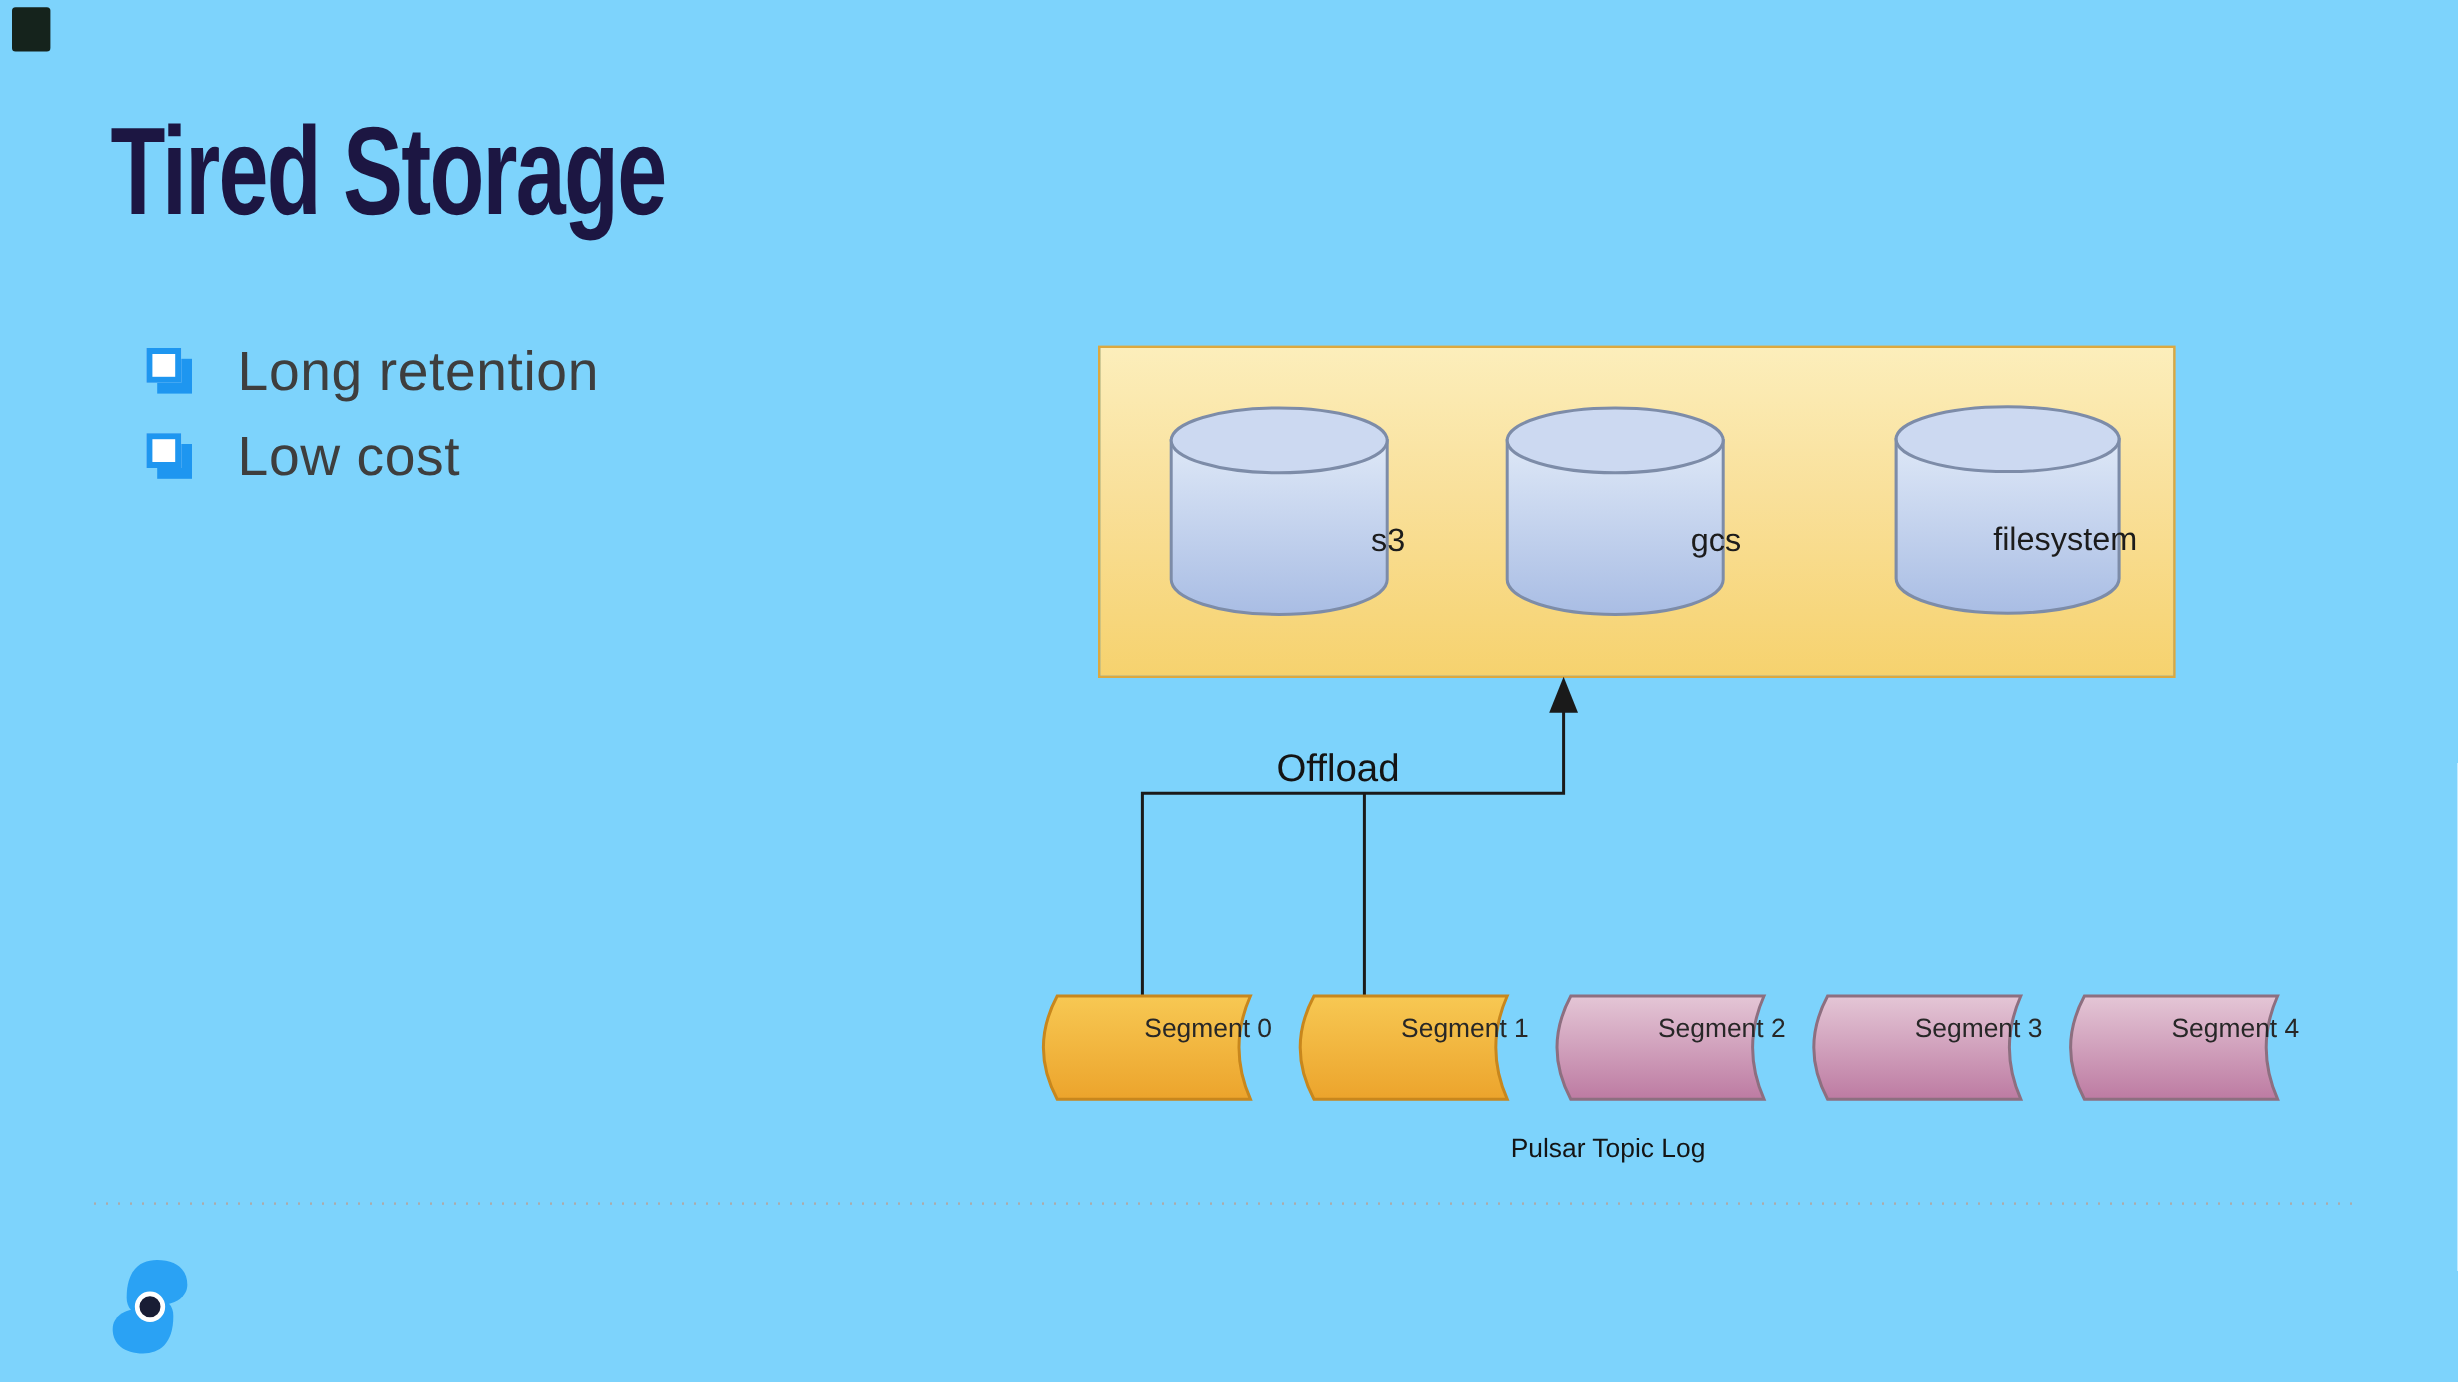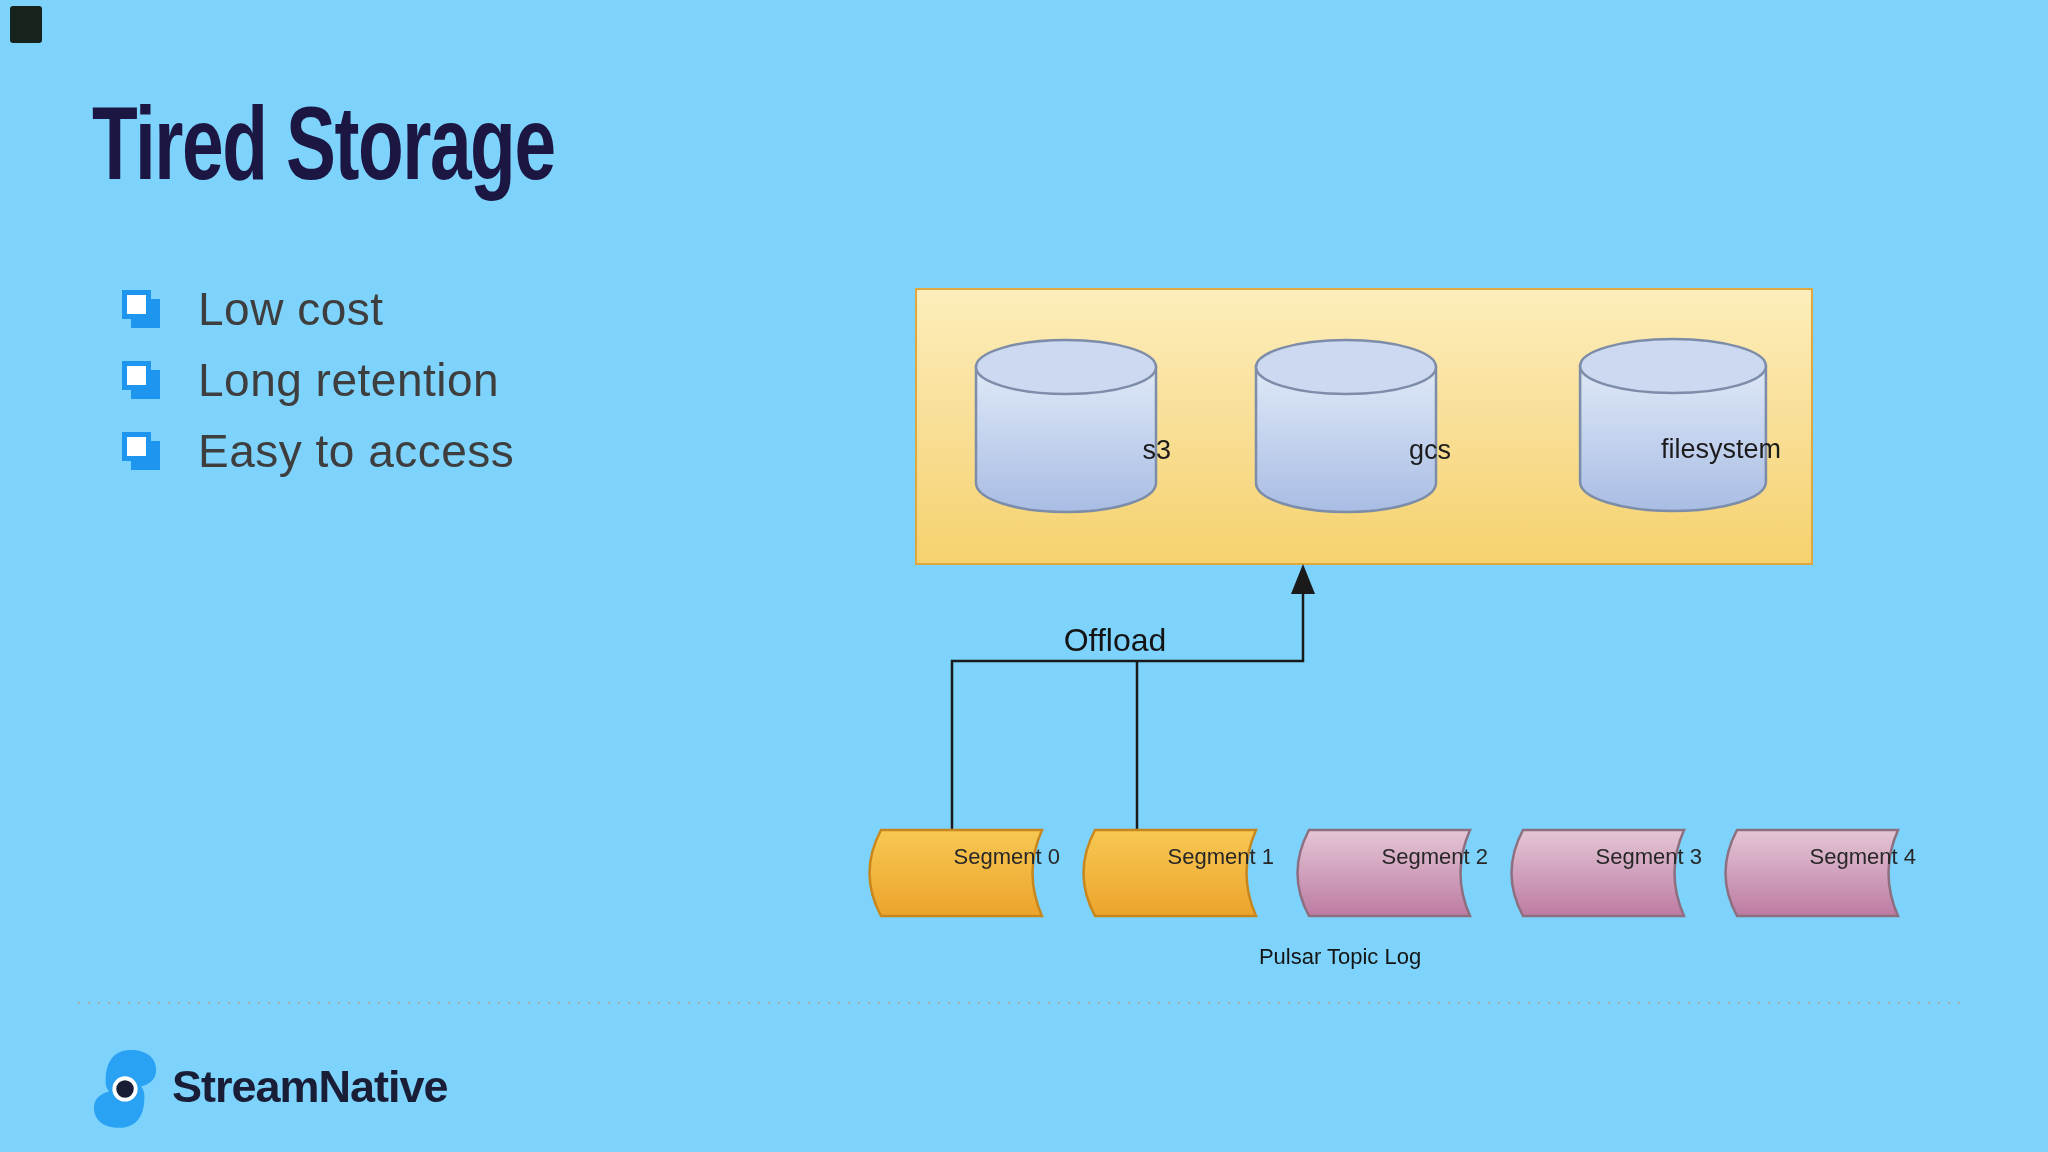--- a/index.html
+++ b/index.html
@@ -73,35 +73,28 @@
   <div class="corner-mark"></div>
 
   <div class="title">Tired Storage</div>
 
   <ul class="bullets">
     <li>
       <span class="bullet-icon">
           <span class="shadow"></span>
           <span class="box"></span>
         </span>
-      <span class="bullet-text">Low cost</span>
-    </li>
-    <li>
-      <span class="bullet-icon">
-          <span class="shadow"></span>
-          <span class="box"></span>
-        </span>
       <span class="bullet-text">Long retention</span>
     </li>
     <li>
       <span class="bullet-icon">
           <span class="shadow"></span>
           <span class="box"></span>
         </span>
-      <span class="bullet-text">Easy to access</span>
+      <span class="bullet-text">Low cost</span>
     </li>
   </ul>
 
   <div class="storage-box"></div>
 
   <svg class="connector-svg" viewBox="0 0 2048 1152">
     <path d="M952 830 V661 H1303 V586" fill="none" stroke="#1a1a1a" stroke-width="2.5"></path>
     <path d="M1137 830 V661" fill="none" stroke="#1a1a1a" stroke-width="2.5"></path>
     <polygon points="1303,564 1291,594 1315,594" fill="#1a1a1a"></polygon>
   </svg>
@@ -170,16 +163,15 @@
   <div class="caption">Pulsar Topic Log</div>
 
   <div class="divider"></div>
 
   <div class="footer">
     <svg width="70" height="84" viewBox="0 0 72 84">
       <path d="M16 36 C16 12 28 4 42 4 C58 4 68 12 68 25 C68 36 58 41 46 43 L20 47 C17 44 16 40 16 36 Z" fill="#2aa2f4"></path>
       <path d="M16 36 C16 12 28 4 42 4 C58 4 68 12 68 25 C68 36 58 41 46 43 L20 47 C17 44 16 40 16 36 Z" fill="#2aa2f4" transform="rotate(180 36 44)"></path>
       <circle cx="36" cy="44" r="11" fill="#191d35" stroke="#ffffff" stroke-width="4"></circle>
     </svg>
-    <div class="brand-text">StreamNative</div>
   </div>
 
 </div>
 
 </body></html>

